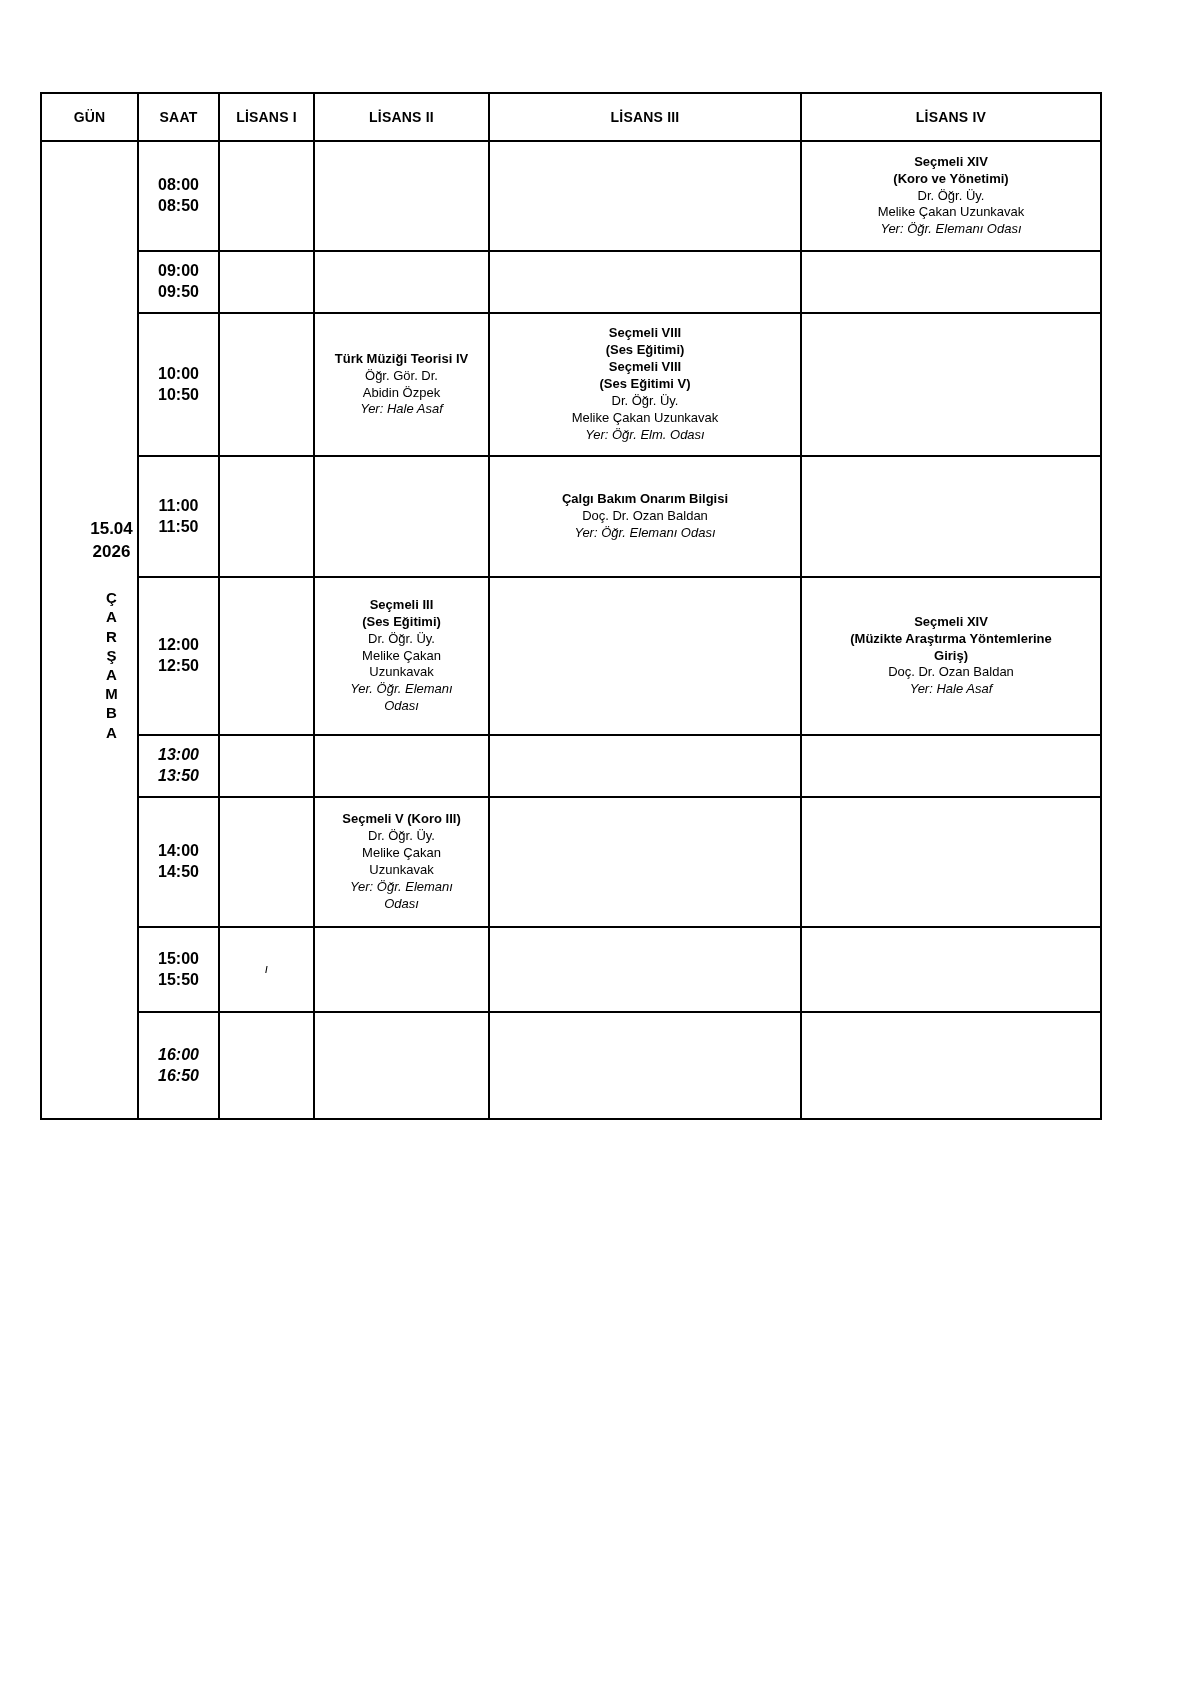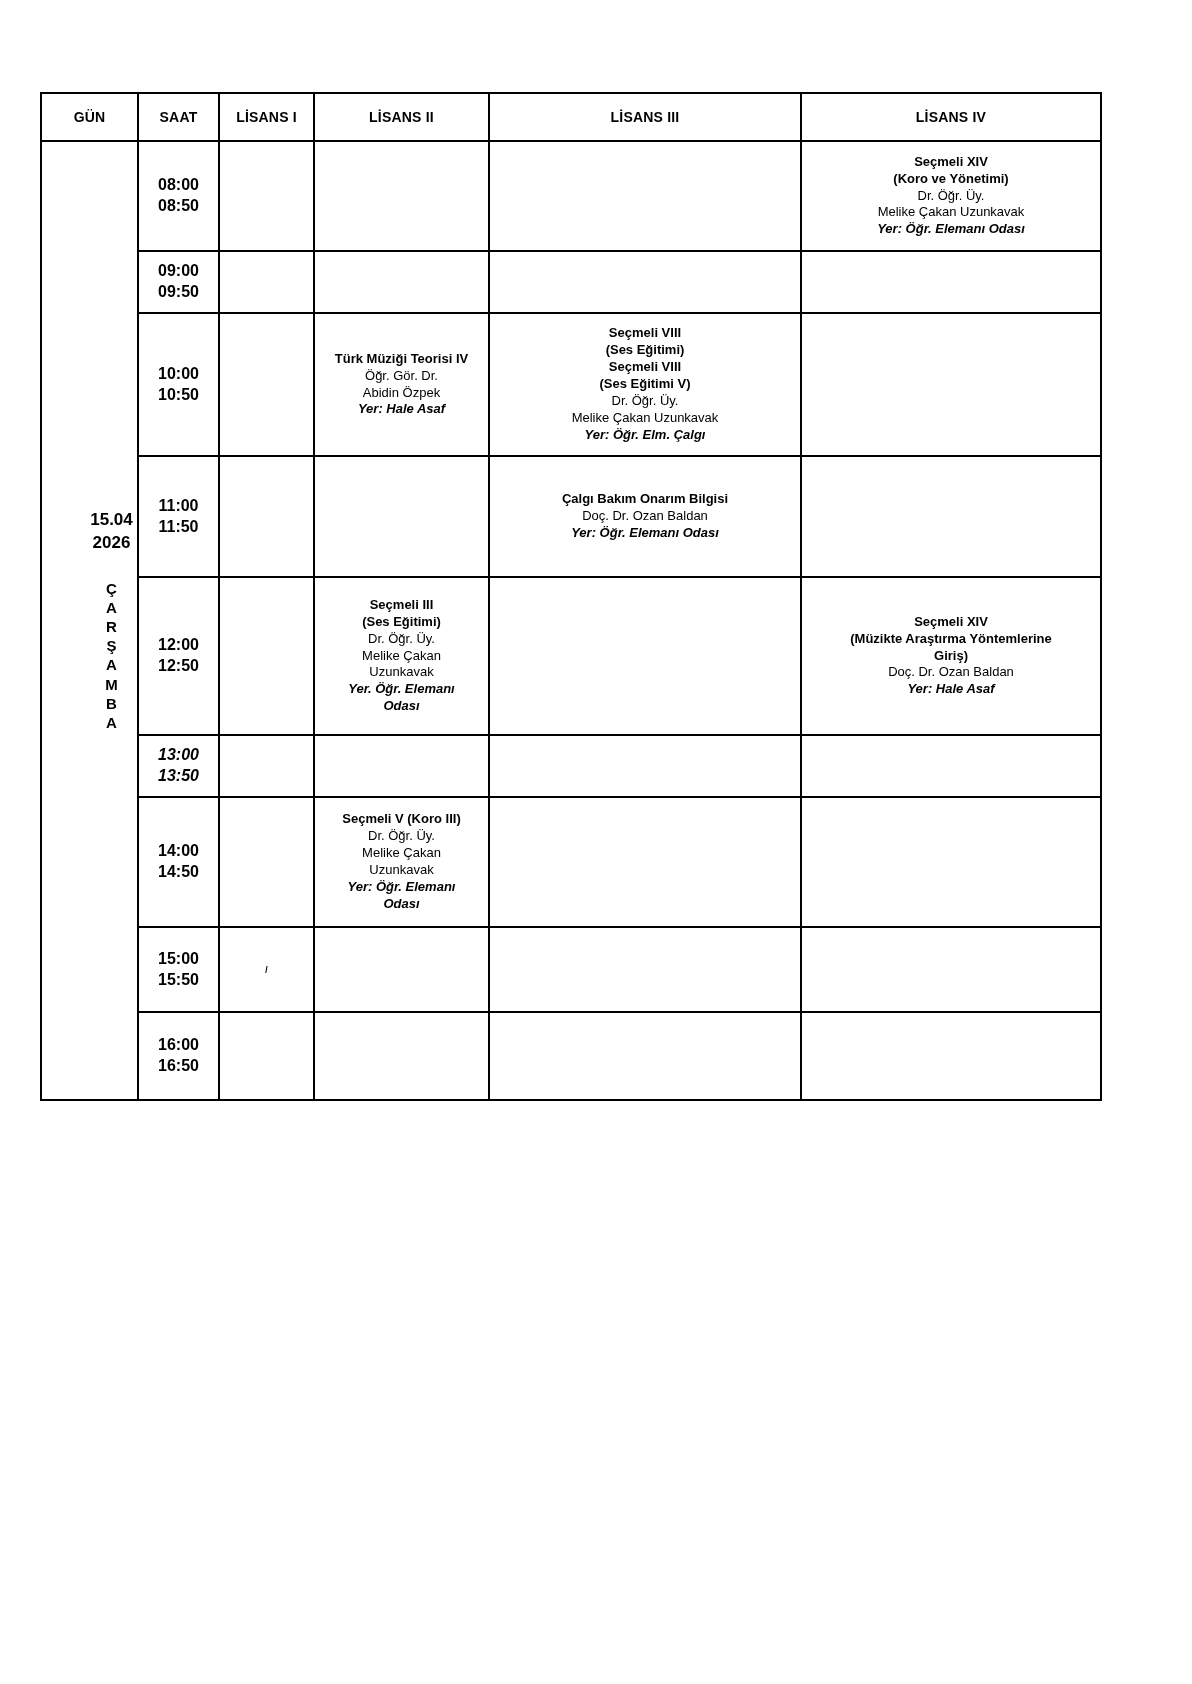--- a/index.html
+++ b/index.html
@@ -40,21 +40,21 @@
     font-size: 16px;
     font-weight: bold;
     line-height: 1.3;
   }
   td.course-cell {
     font-size: 13px;
     line-height: 1.3;
   }
   .ln-bold { font-weight: bold; }
   .ln-normal { font-weight: normal; }
-  .ln-bolditalic { font-weight: bold; font-style: italic; }
+  .ln-bolditalic { font-weight: normal; font-style: italic; }
   .ln-italic { font-style: italic; font-size: 12px; }
   td.day-cell {
     font-weight: bold;
     vertical-align: middle;
     padding-left: 48px;
   }
   .day-date {
     font-size: 17px;
     line-height: 1.35;
     margin-bottom: 24px;
@@ -142,21 +142,21 @@
             <div class="ln-normal">Abidin Özpek</div>
             <div class="ln-bolditalic">Yer: Hale Asaf</div>
           </td>
           <td class="course-cell">
             <div class="ln-bold">Seçmeli VIII</div>
             <div class="ln-bold">(Ses Eğitimi)</div>
             <div class="ln-bold">Seçmeli VIII</div>
             <div class="ln-bold">(Ses Eğitimi V)</div>
             <div class="ln-normal">Dr. Öğr. Üy.</div>
             <div class="ln-normal">Melike Çakan Uzunkavak</div>
-            <div class="ln-bolditalic">Yer: Öğr. Elm. Çalgı</div>
+            <div class="ln-bolditalic">Yer: Öğr. Elm. Odası</div>
           </td>
           <td class="course-cell"></td>
         </tr>
         <tr style="height: 121px;">
           <td class="time-cell">
             <div>11:00</div>
             <div>11:50</div>
           </td>
           <td class="course-cell"></td>
           <td class="course-cell"></td>
@@ -223,21 +223,21 @@
             <div>15:00</div>
             <div>15:50</div>
           </td>
           <td class="course-cell">
             <div class="ln-italic">ı</div>
           </td>
           <td class="course-cell"></td>
           <td class="course-cell"></td>
           <td class="course-cell"></td>
         </tr>
-        <tr style="height: 88px;">
+        <tr style="height: 107px; font-style: italic;">
           <td class="time-cell">
             <div>16:00</div>
             <div>16:50</div>
           </td>
           <td class="course-cell"></td>
           <td class="course-cell"></td>
           <td class="course-cell"></td>
           <td class="course-cell"></td>
         </tr>
       </tbody>

